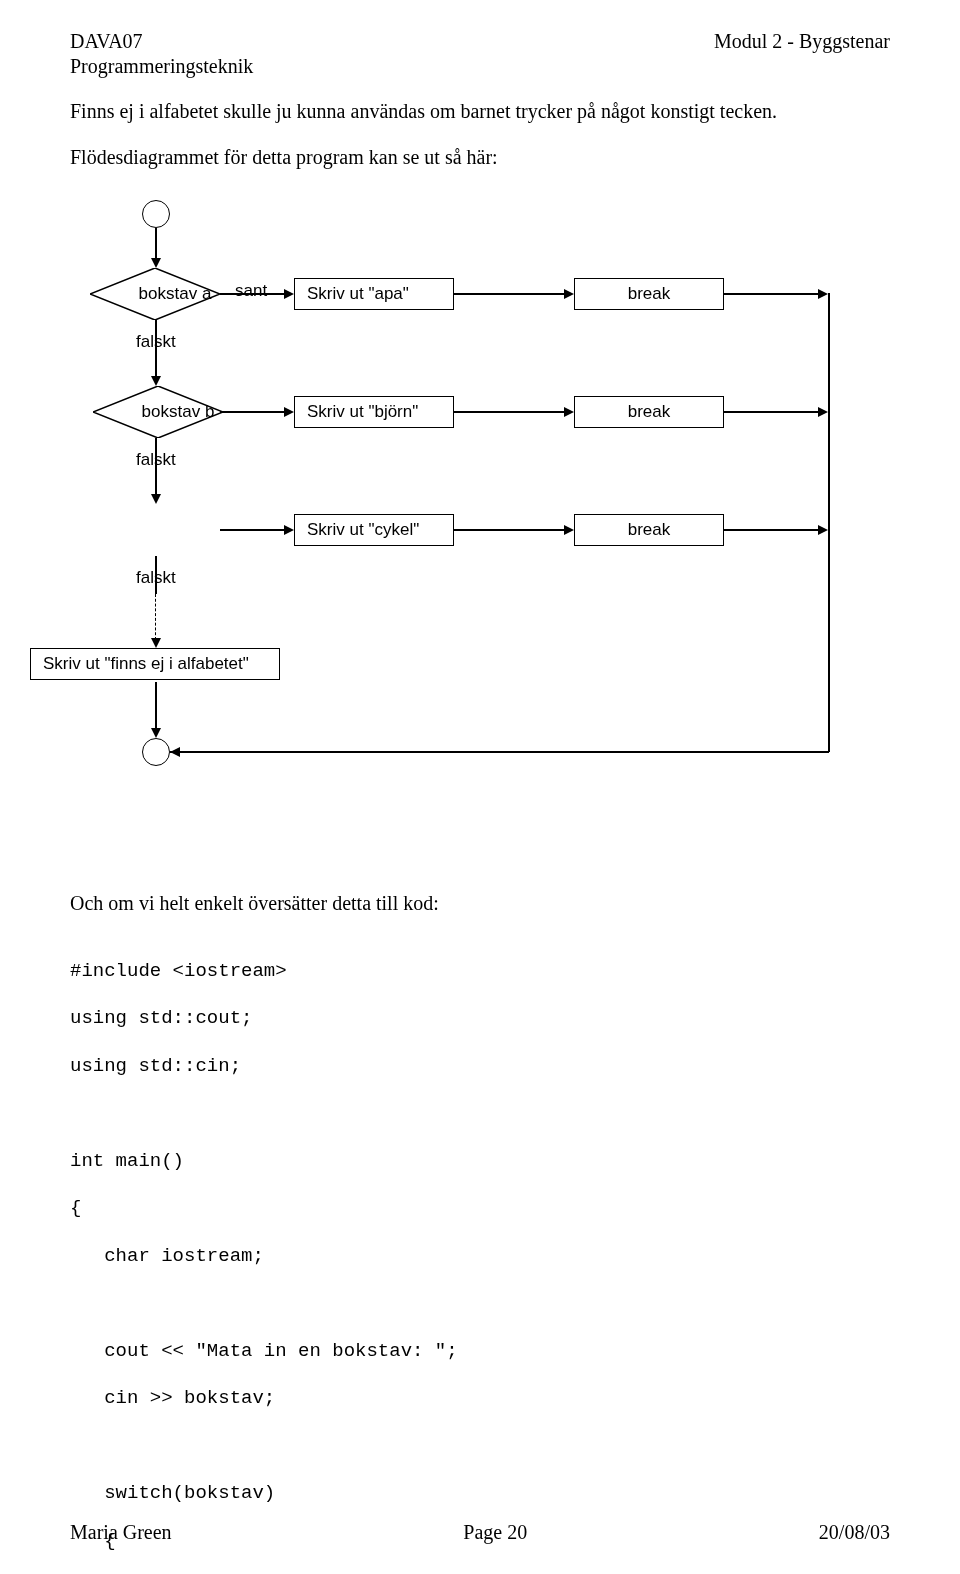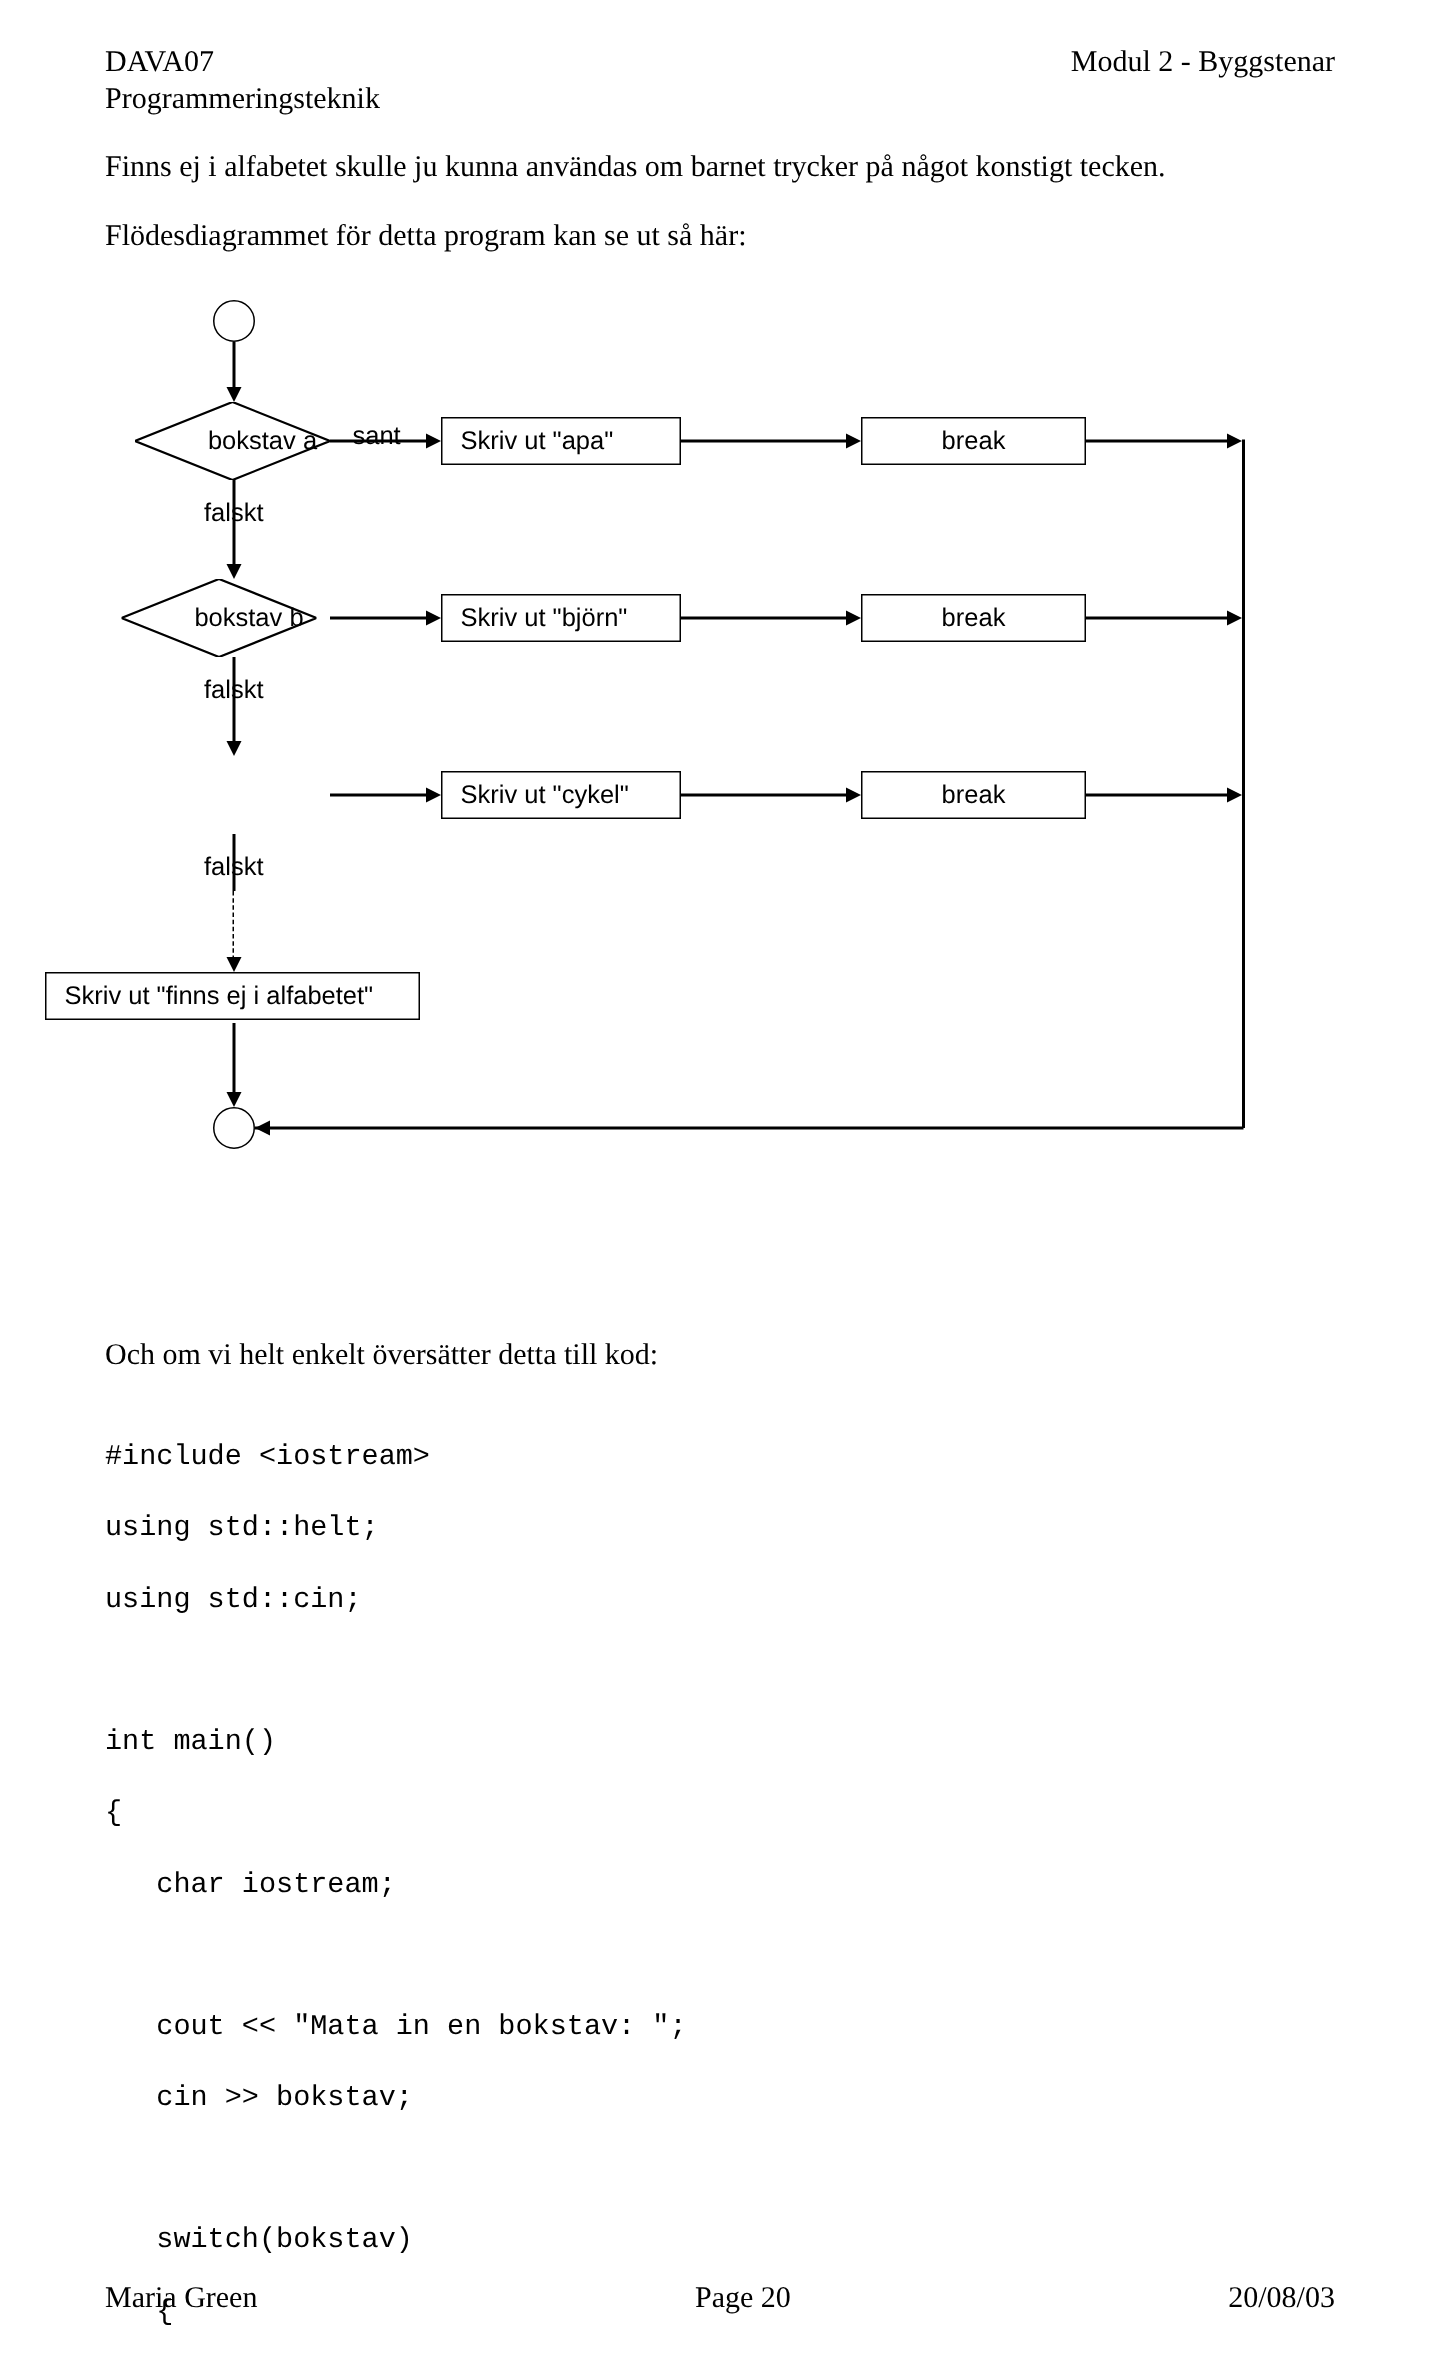--- a/index.html
+++ b/index.html
@@ -177,21 +177,21 @@
   </div>
 
   <div class="hline" style="left:654px; top:93px; width:96px;"></div>
   <div class="arrow-right" style="left:748px; top:88.5px;"></div>
 
   <div class="label" style="left:66px; top:132px;">falskt</div>
 
   <div class="vline" style="left:85px; top:120px; height:58px;"></div>
   <div class="arrow-down" style="left:80.5px; top:176px;"></div>
 
-  <div class="diamond" style="left:11px; top:186px;">
+  <div class="diamond" style="left:23px; top:186px;">
     <svg width="130" height="52">
         <polygon points="65,0 130,26 65,52 0,26" fill="#fff" stroke="#000" stroke-width="1.5"></polygon>
       </svg>
     <div class="diamond-label">bokstav b</div>
   </div>
 
   <div class="hline" style="left:150px; top:211px; width:66px;"></div>
   <div class="arrow-right" style="left:214px; top:206.5px;"></div>
 
   <div class="rect-box" style="left:224px; top:196px; width:160px;">
@@ -252,21 +252,21 @@
 
   <div class="arrow-right" style="left:100px; top:546.5px; transform:rotate(180deg);"></div>
 
 </div>
 
 <div class="paragraph">Och om vi helt enkelt översätter detta till kod:</div>
 
 <div class="code-block">
 <span>#include &lt;iostream&gt;</span>
 
-<span>using std::helt;</span>
+<span>using std::cout;</span>
 
 <span>using std::cin;</span>
 
 <span></span>
 
 <span>int main()</span>
 
 <span>{</span>
 
 <span>   char iostream;</span>

